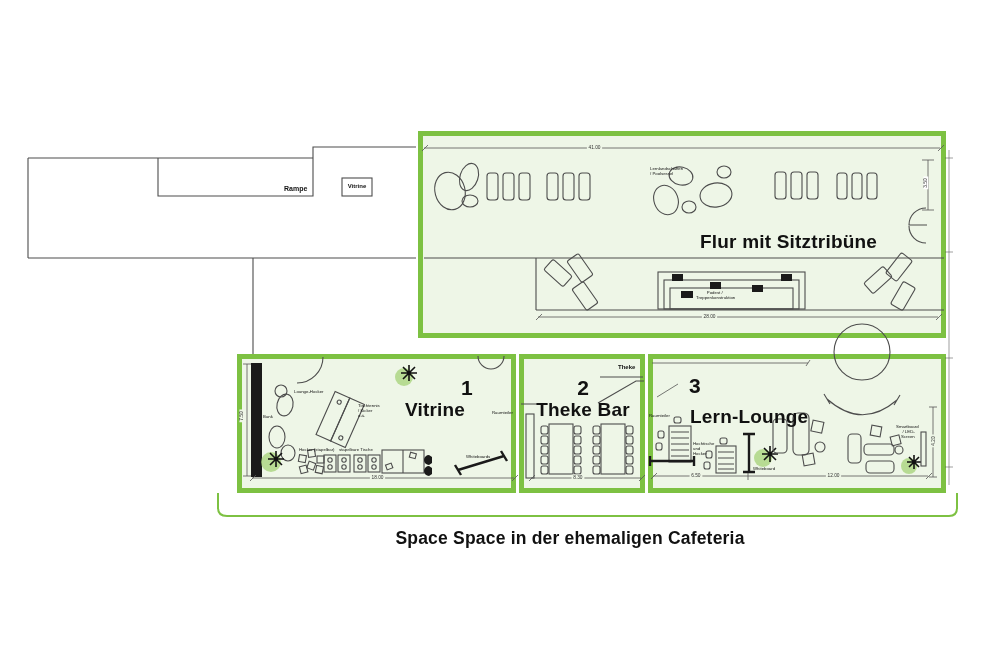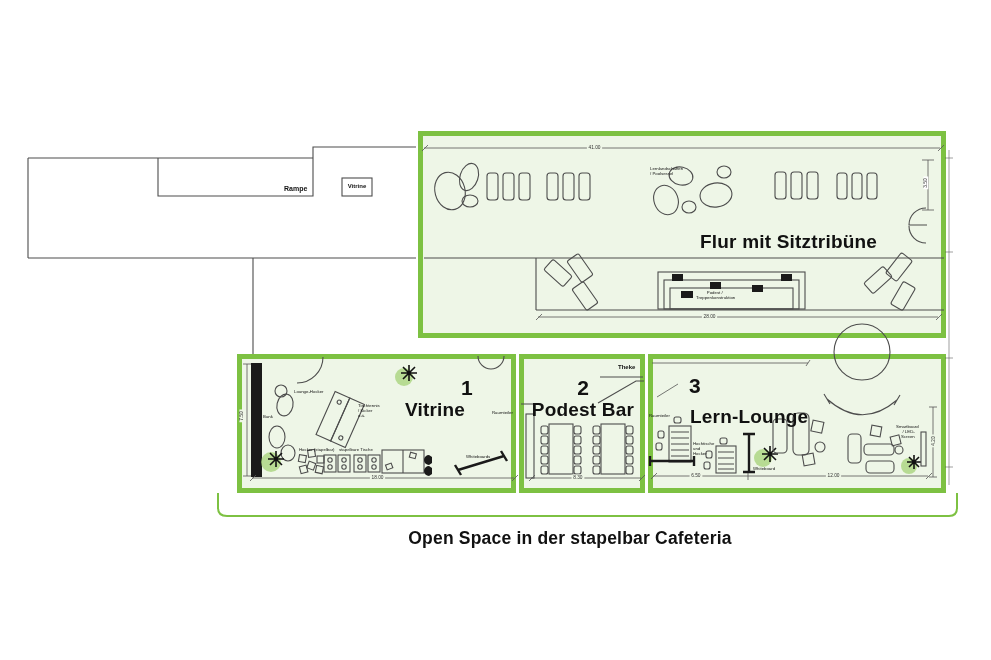--- a/index.html
+++ b/index.html
@@ -258,26 +258,26 @@
 
     <path d="M218,493 V508 Q218,516 227,516 H949 Q957,516 957,508 V493" stroke="#7dc142" stroke-width="2" fill="none"></path>
   </svg>
 
   <div class="lbl room-title" style="left:700px; top:231px; width:200px; text-align:left;">Flur mit Sitztribüne</div>
 
   <div class="lbl room-num" style="left:461px; top:376px;">1</div>
   <div class="lbl room-title center" style="left:385px; top:399px; width:100px;">Vitrine</div>
 
   <div class="lbl room-num center" style="left:563px; top:376px; width:40px;">2</div>
-  <div class="lbl room-title center" style="left:528px; top:399px; width:110px;">Podest Bar</div>
+  <div class="lbl room-title center" style="left:528px; top:399px; width:110px;">Theke Bar</div>
 
   <div class="lbl room-num" style="left:689px; top:374px;">3</div>
   <div class="lbl room-title" style="left:690px; top:406px;">Lern-Lounge</div>
 
-  <div class="lbl caption center" style="left:350px; top:528px; width:440px;">Open Space in der stapelbar Cafeteria</div>
+  <div class="lbl caption center" style="left:350px; top:528px; width:440px;">Space Space in der ehemaligen Cafeteria</div>
 
   <div class="lbl small-bold" style="left:284px; top:185px;">Rampe</div>
   <div class="lbl small-bold center" style="left:342px; top:183px; width:30px; font-size:6px;">Vitrine</div>
   <div class="lbl small-bold" style="left:618px; top:364px; font-size:6px;">Theke</div>
 
   <div class="lbl tiny nowrap" style="left:263px; top:414px;">Bank</div>
   <div class="lbl tiny nowrap" style="left:294px; top:389px;">Lounge-Hocker</div>
   <div class="lbl tiny" style="left:358px; top:403px; width:26px;">Tischtennis / Kicker o.ä.</div>
   <div class="lbl tiny nowrap" style="left:299px; top:447px;">Hocker (stapelbar)</div>
   <div class="lbl tiny nowrap" style="left:339px; top:447px;">stapelbare Tische</div>

